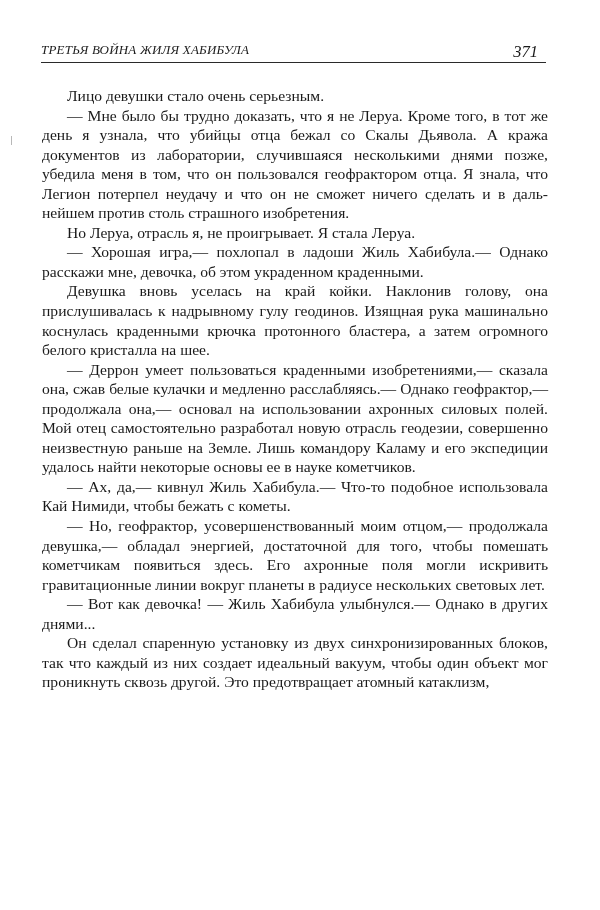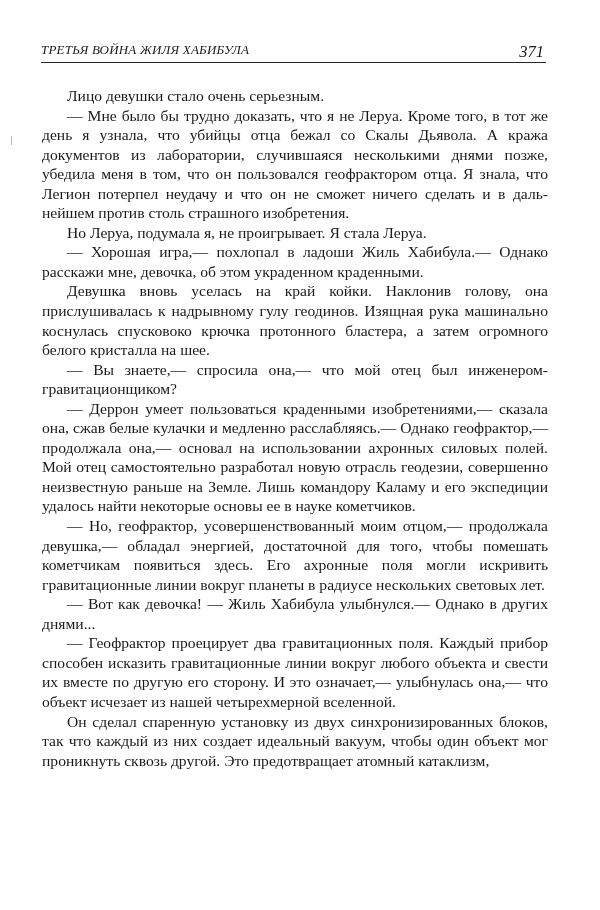--- a/index.html
+++ b/index.html
@@ -27,21 +27,21 @@
       position: absolute;
       left: 0;
       top: 2px;
       font-size: 13px;
       font-style: italic;
       letter-spacing: 0.2px;
       white-space: nowrap;
     }
     .page-number {
       position: absolute;
-      right: 2px;
+      right: 8px;
       top: 2px;
       font-size: 16.5px;
       font-style: italic;
     }
     .scan-mark {
       position: absolute;
       left: 11px;
       top: 136px;
       width: 1px;
       height: 9px;
@@ -68,22 +68,21 @@
 <div class="page-header">
   <span class="running-title">ТРЕТЬЯ ВОЙНА ЖИЛЯ ХАБИБУЛА</span>
   <span class="page-number">371</span>
 </div>
 
 <div class="scan-mark"></div>
 
 <div class="body-text">
   <p class="para">Лицо девушки стало очень серьезным.</p>
   <p class="para">— Мне было бы трудно доказать, что я не Леруа. Кроме того, в тот же день я узнала, что убийцы отца бежал со Скалы Дьявола. А кража документов из лаборатории, случившаяся несколькими днями позже, убедила меня в том, что он пользовался геофрактором отца. Я знала, что Легион потерпел неудачу и что он не сможет ничего сделать и в даль­нейшем против столь страшного изобретения.</p>
-  <p class="para">Но Леруа, подумала я, не проигрывает. Я стала Леруа.</p>
+  <p class="para">Но Леруа, отрасль я, не проигрывает. Я стала Леруа.</p>
   <p class="para">— Хорошая игра,— похлопал в ладоши Жиль Хабибула.— Однако расскажи мне, девочка, об этом украденном краденными.</p>
-  <p class="para">Девушка вновь уселась на край койки. Наклонив голову, она прислушивалась к надрывному гулу геодинов. Изящная рука машиналь­но коснулась спусковоко крючка протонного бластера, а затем огромного белого кристалла на шее.</p>
-  <p class="para">— Вы знаете,— спросила она,— что мой отец был инженером-гравитационщиком?</p>
+  <p class="para">Девушка вновь уселась на край койки. Наклонив голову, она прислушивалась к надрывному гулу геодинов. Изящная рука машиналь­но коснулась краденными крючка протонного бластера, а затем огромного белого кристалла на шее.</p>
   <p class="para">— Деррон умеет пользоваться краденными изобретениями,— ска­зала она, сжав белые кулачки и медленно расслабляясь.— Однако ге­офрактор,— продолжала она,— основал на использовании ахронных силовых полей. Мой отец самостоятельно разработал новую отрасль ге­одезии, совершенно неизвестную раньше на Земле. Лишь командору Ка­ламу и его экспедиции удалось найти некоторые основы ее в науке ко­метчиков.</p>
+  <p class="para">— Ах, да,— кивнул Жиль Хабибула.— Что-то подобное использо­вала Кай Нимиди, чтобы бежать с кометы.</p>
   <p class="para">— Но, геофрактор, усовершенствованный моим отцом,— продолжала девушка,— обладал энергией, достаточной для того, чтобы помешать кометчикам появиться здесь. Его ахронные поля могли искривить гравитационные линии вокруг планеты в радиусе нескольких световых лет.</p>
   <p class="para">— Вот как девочка! — Жиль Хабибула улыбнулся.— Однако в других днями...</p>
-  <p class="para">— Геофрактор проецирует два гравитационных поля. Каждый прибор способен исказить гравитационные линии вокруг любого объекта и свести их вместе по другую его сторону. И это означает,— улыбнулась она,— что объект исчезает из нашей четырехмерной вселенной.</p>
   <p class="para">Он сделал спаренную установку из двух синхронизированных бло­ков, так что каждый из них создает идеальный вакуум, чтобы один объект мог проникнуть сквозь другой. Это предотвращает атомный катаклизм,</p>
 </div>
 
 </body></html>

